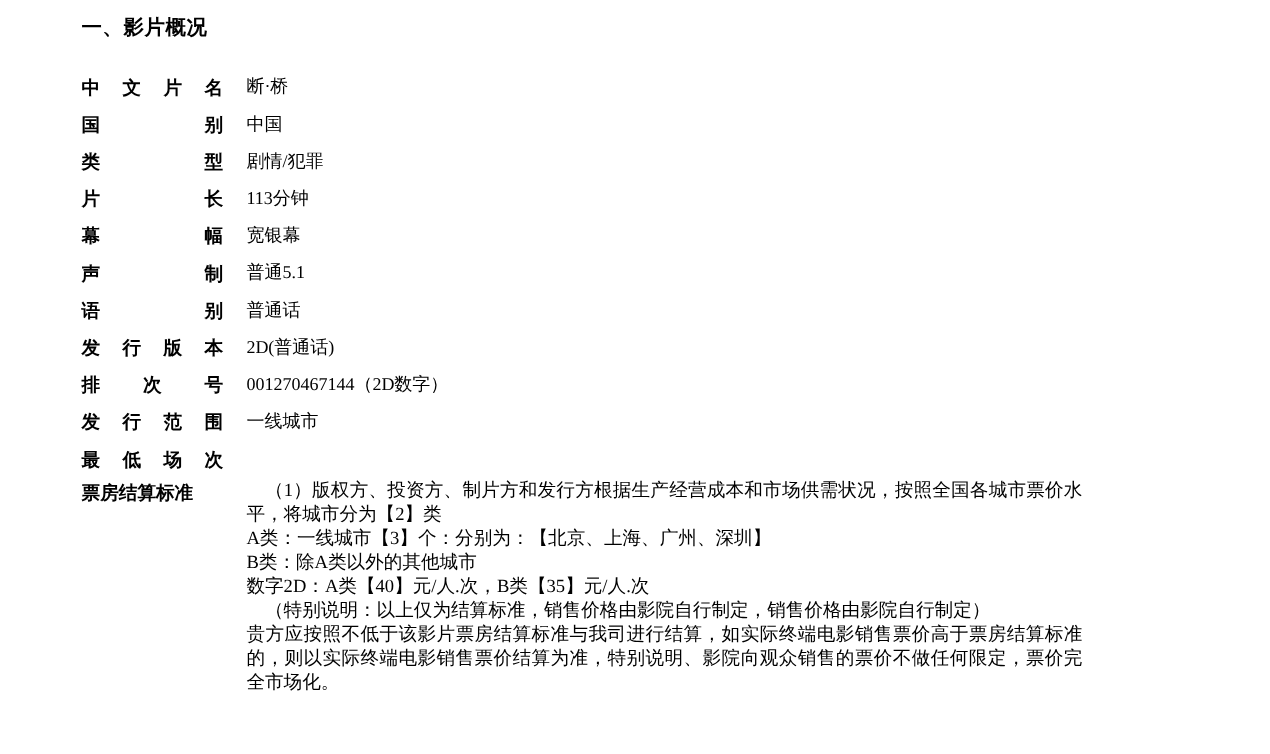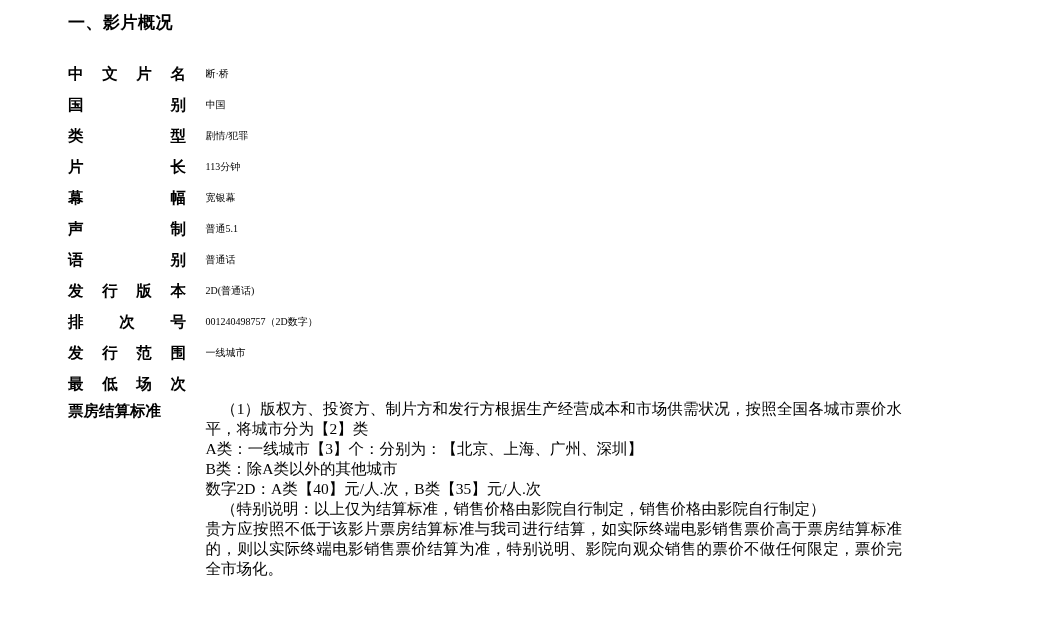--- a/index.html
+++ b/index.html
@@ -49,27 +49,27 @@
   .label-inner {
     display: flex;
     justify-content: space-between;
     width: 118px;
   }
   .label-inner > span {
     display: inline-block;
   }
   .value-cell {
     font-family: "Liberation Serif", "DejaVu Serif", serif;
-    font-size: 10px;
+    font-size: 15px;
     line-height: 31px;
     white-space: nowrap;
   }
   .settle-label {
     width: 140px;
-    font-family: Liberation Mono, monospace;
+    font-family: Liberation Serif, serif;
     font-weight: bold;
     font-size: 15.5px;
     line-height: 26px;
     white-space: nowrap;
     padding-right: 12px;
     vertical-align: top;
   }
   .settle-value {
     font-family: "Liberation Serif", "DejaVu Serif", serif;
     font-size: 15.5px;
@@ -172,21 +172,21 @@
         <td class="value-cell">2D(普通话)</td>
       </tr>
       <tr>
         <td class="label-cell">
           <span class="label-inner">
             <span>排</span>
             <span>次</span>
             <span>号</span>
           </span>
         </td>
-        <td class="value-cell">001240498757（2D数字）</td>
+        <td class="value-cell">001270467144（2D数字）</td>
       </tr>
       <tr>
         <td class="label-cell">
           <span class="label-inner">
             <span>发</span>
             <span>行</span>
             <span>范</span>
             <span>围</span>
           </span>
         </td>

